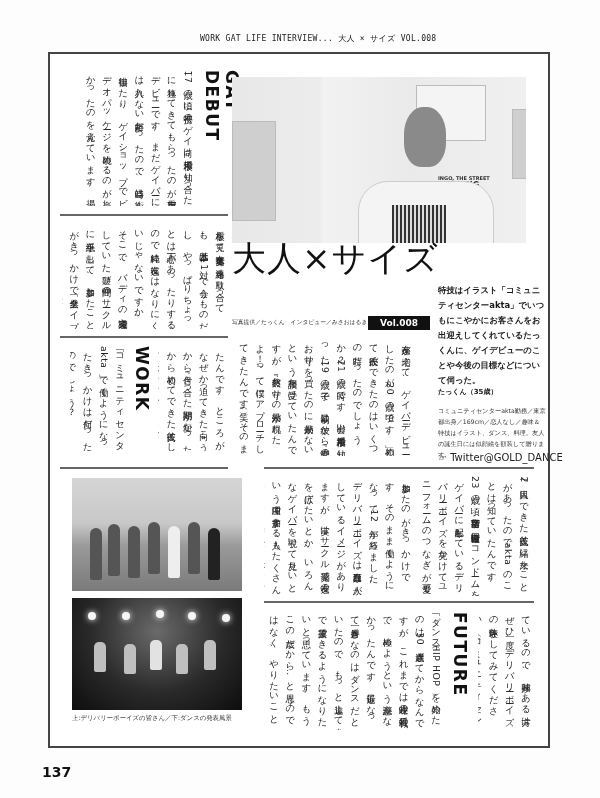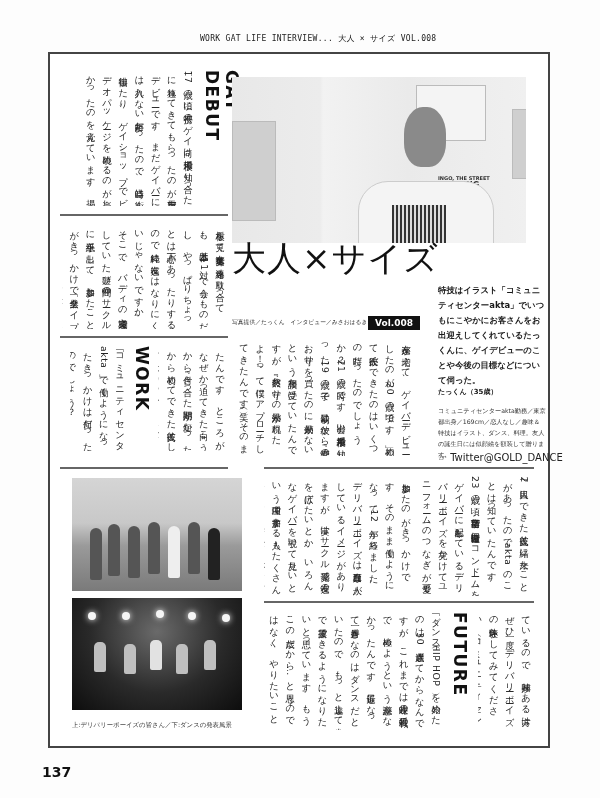--- a/index.html
+++ b/index.html
@@ -18,33 +18,33 @@
   .photo-main { left: 232px; top: 77px; width: 294px; height: 166px; background: linear-gradient(90deg,#e8e8e8 0%,#ececec 30%,#f2f2f2 31%,#eaeaea 60%,#f0f0f0 100%); }
   .poster { position: absolute; background: #cfcfcf; border: 1px solid #bbb; }
   .person-head { position: absolute; left: 172px; top: 30px; width: 42px; height: 60px; border-radius: 45% 45% 40% 40%; background: #8a8a8a; }
   .person-body { position: absolute; left: 126px; top: 104px; width: 136px; height: 70px; border-radius: 30px 30px 0 0; background: #f4f4f4; border: 1px solid #ccc; }
   .shirt-logo { position: absolute; left: 160px; top: 128px; width: 54px; height: 40px; background: repeating-linear-gradient(90deg,#333 0 2px,#ddd 2px 4px); }
   .poster-caption { position: absolute; font-size: 6px; font-weight: bold; color: #333; }
 
   .title-block { position: absolute; left: 232px; top: 239px; }
   .title { font-family: "DejaVu Serif", "Liberation Serif", serif; font-size: 34px; line-height: 38px; color: #111; letter-spacing: 1px; }
   .credits { position: absolute; left: 232px; top: 318px; font-size: 5.8px; color: #333; }
-  .vol-badge { position: absolute; left: 368px; top: 316px; width: 52px; height: 14px; background: #111; color: #fff; font-size: 9px; font-weight: bold; line-height: 14px; text-align: center; }
+  .vol-badge { position: absolute; left: 368px; top: 316px; width: 62px; height: 14px; background: #111; color: #fff; font-size: 9px; font-weight: bold; line-height: 14px; text-align: center; }
 
   .lead { position: absolute; left: 438px; top: 283px; width: 108px; font-size: 8.4px; line-height: 15px; font-weight: bold; color: #1a1a1a; }
   .profile-name { position: absolute; left: 438px; top: 387px; font-size: 7px; font-weight: bold; }
   .profile-desc { position: absolute; left: 438px; top: 405px; width: 108px; font-size: 6.2px; line-height: 11px; color: #333; }
   .twitter { position: absolute; left: 438px; top: 452px; font-size: 10px; color: #222; }
 
   .photo-group { left: 72px; top: 478px; width: 170px; height: 113px; background: linear-gradient(180deg,#d5d5d5 0%,#c8c8c8 40%,#9a9a9a 60%,#7a7a7a 100%); }
   .photo-stage { left: 72px; top: 598px; width: 170px; height: 112px; background: radial-gradient(ellipse at 50% 30%,#6a6a6a 0%,#2a2a2a 55%,#0d0d0d 100%); }
   .light { position: absolute; width: 8px; height: 8px; border-radius: 50%; background: #f5f5f5; box-shadow: 0 0 6px #fff; }
   .dancer { position: absolute; width: 12px; height: 30px; background: #bfbfbf; border-radius: 5px 5px 2px 2px; }
   .figure { position: absolute; width: 12px; height: 52px; background: #555; border-radius: 6px 6px 2px 2px; }
-  .photo-caption { position: absolute; left: 72px; top: 714px; font-size: 6.4px; color: #333; margin-top: 7px; }
+  .photo-caption { position: absolute; left: 72px; top: 714px; font-size: 6.4px; color: #333; }
 </style>
 </head>
 <body>
 
 <div class="running-head">WORK GAT LIFE INTERVIEW... 大人 × サイズ VOL.008</div>
 
 <div class="frame"></div>
 
 <div class="vhead" style="left:202px; top:70px; height:100px;">GAY DEBUT</div>
 <div class="vcol" style="left:62px; top:70px; width:134px; height:136px;">「17歳の頃に携帯のゲイ向け掲示板で知り合った人に連れてきてもらったのが新宿二丁目デビューです。まだゲイバーには入れない年齢だったので、当時は街を徘徊したり、ゲイショップでビデオパッケージを眺めるのが楽しかったのを覚えています。掲</div>

